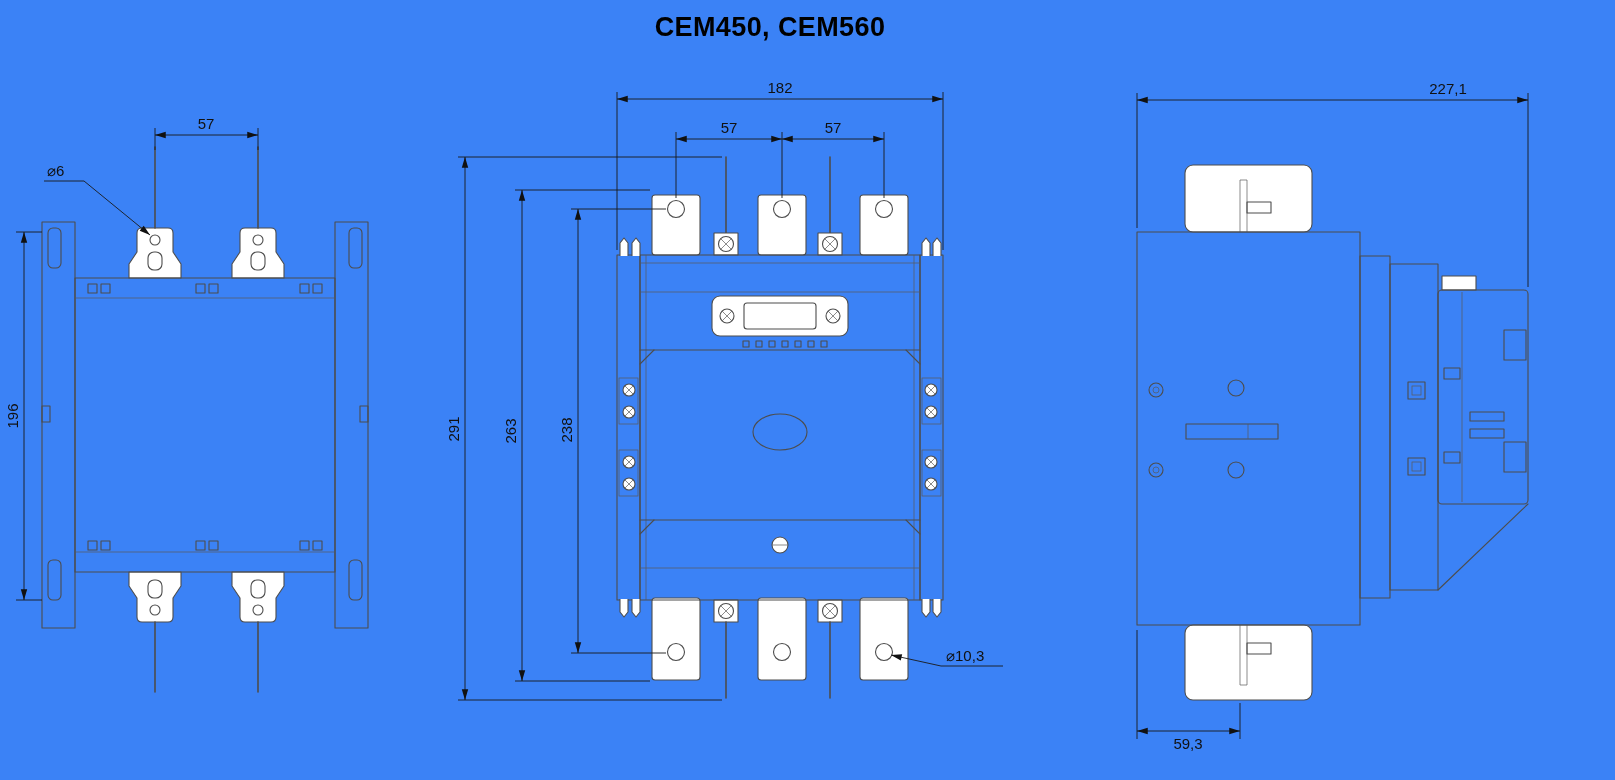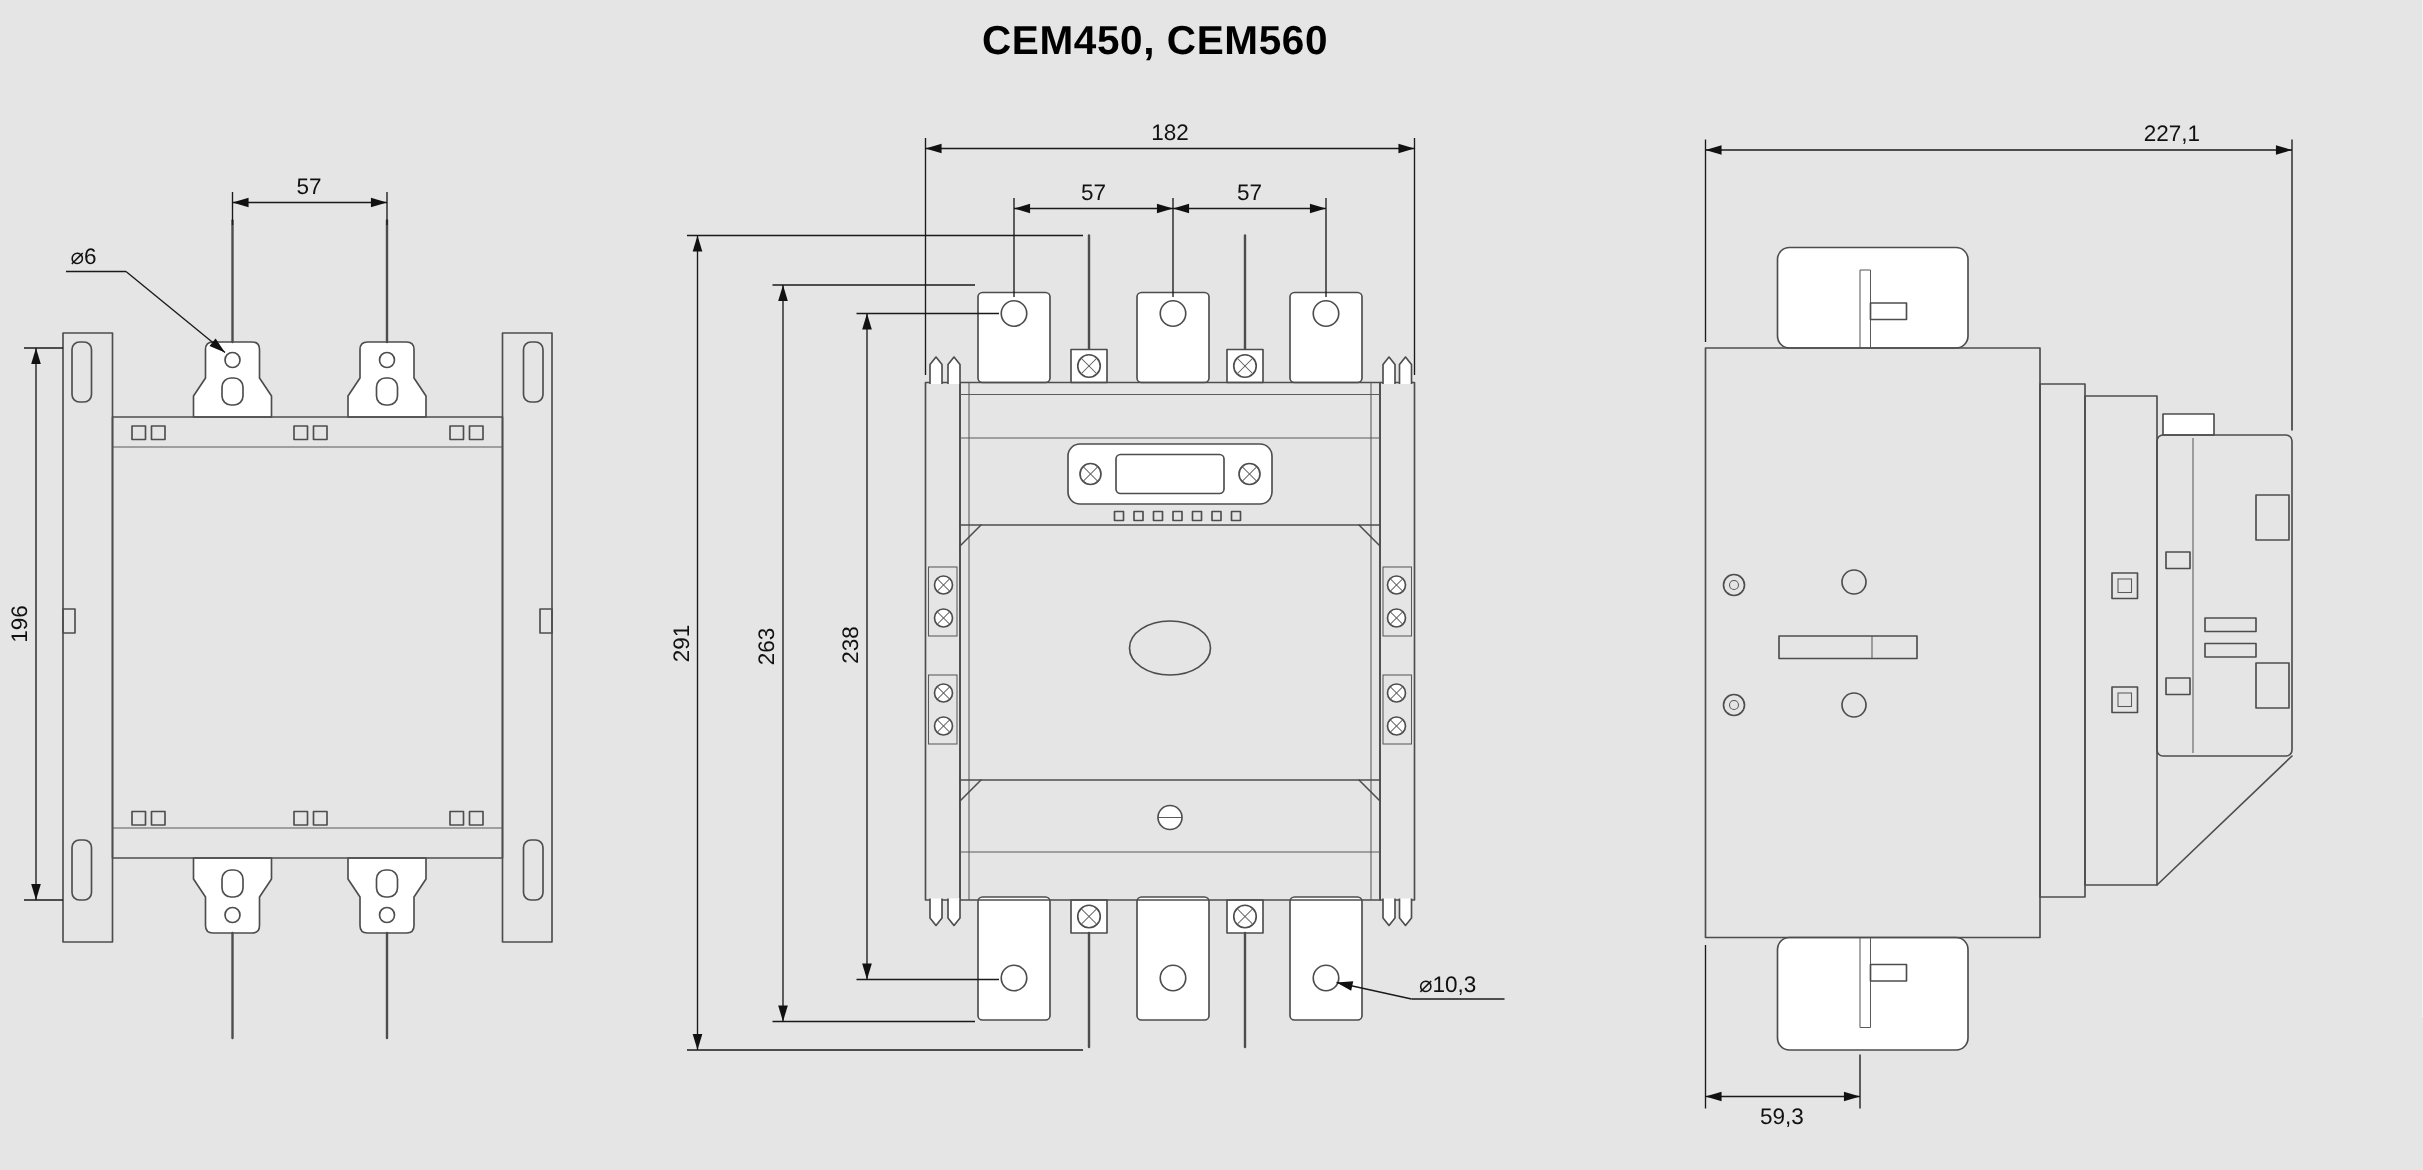--- a/index.html
+++ b/index.html
@@ -1,17 +1,17 @@
 <!DOCTYPE html>
 <html><head>
 <meta charset="utf-8">
 <style>
   html,body{margin:0;padding:0;background:#fff;}
   body{width:1615px;height:780px;font-family:"Liberation Sans",sans-serif;}
-  .canvas{position:relative;width:1615px;height:780px;background:#e5e5e5;overflow:hidden;text-decoration:underline;}
+  .canvas{position:relative;width:1615px;height:780px;background:#3b82f6;overflow:hidden;text-decoration:underline;}
   .title{position:absolute;top:12px;left:0;width:1540px;text-align:center;
          font-size:27px;font-weight:700;letter-spacing:.4px;color:#000;}
   svg{position:absolute;top:0;left:0;}
   .ln  {stroke:#4d4d4d;stroke-width:1.1;fill:none;stroke-linejoin:round;stroke-linecap:round;}
   .lnf {stroke:#4d4d4d;stroke-width:1.1;fill:#fff;stroke-linejoin:round;}
   .thin{stroke:#5a5a5a;stroke-width:.7;fill:none;}
   .pin {stroke:#4d4d4d;stroke-width:1.6;fill:none;stroke-linecap:round;}
   .dim {stroke:#1a1a1a;stroke-width:.9;fill:none;}
   .dl  {font-family:"Liberation Sans",sans-serif;font-size:15px;fill:#111;}
 </style>

